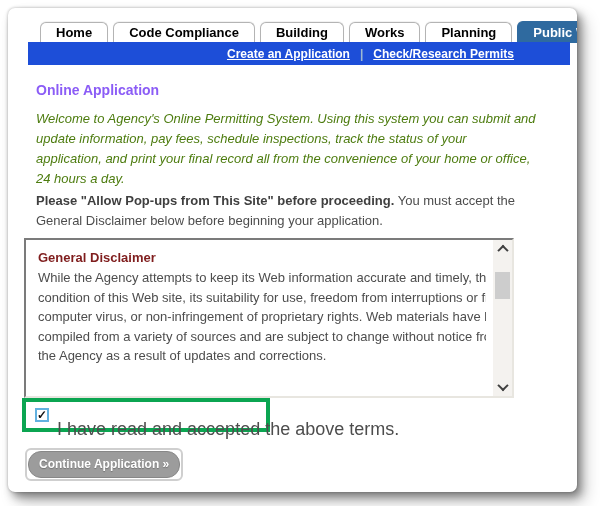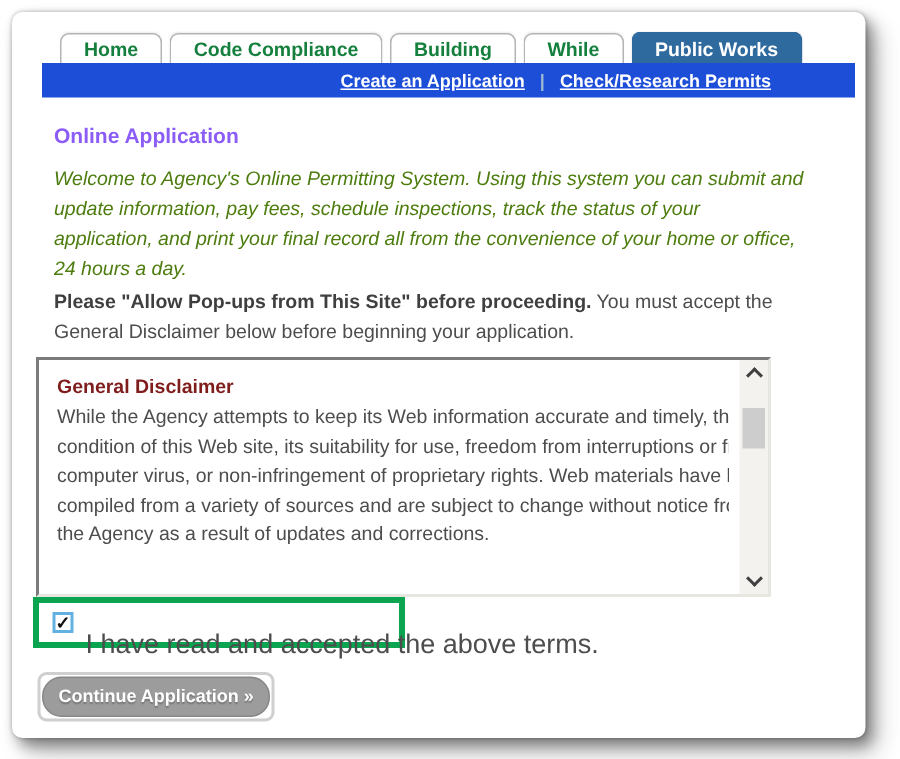--- a/index.html
+++ b/index.html
@@ -11,21 +11,21 @@
     overflow: hidden;
   }
   
   .tabrow {
     position: absolute; left: 32px; top: 13px; right: 0; height: 22px;
     display: flex; align-items: flex-end; gap: 5px; overflow: hidden;
   }
   .tab {
     height: 21px; line-height: 20px; padding: 0 15px;
     background: #fff; border: 1px solid #b4b4b4; border-bottom: none;
-    border-radius: 6px 6px 0 0; color: #15803d; font-size: 13px; font-weight: bold;
+    border-radius: 6px 6px 0 0; color: #000000; font-size: 13px; font-weight: bold;
     white-space: nowrap; box-shadow: 0 -1px 1px rgba(0,0,0,.06); cursor: default;
   }
   .tab.active {
     height: 22px; line-height: 22px; background: #2f6a9f; color: #fff;
     border-color: #2f6a9f;
   }
   
   .navbar {
     position: absolute; left: 20px; top: 34px; width: 542px; height: 23px;
     background: #1d4ed8; display: flex; align-items: center; justify-content: flex-end;
@@ -85,21 +85,22 @@
 </style>
 </head>
 <body>
 
 <div class="card">
 
   <div class="tabrow">
     <div class="tab">Home</div>
     <div class="tab">Code Compliance</div>
     <div class="tab">Building</div>
-    <div class="tab">While</div>
+    <div class="tab">Works</div>
+    <div class="tab">Planning</div>
     <div class="tab active">Public Works</div>
 
   </div>
 
   <div class="navbar">
     <span class="nav-link">Create an Application</span>
     <span class="nav-sep">|</span>
     <span class="nav-link">Check/Research Permits</span>
   </div>
 

